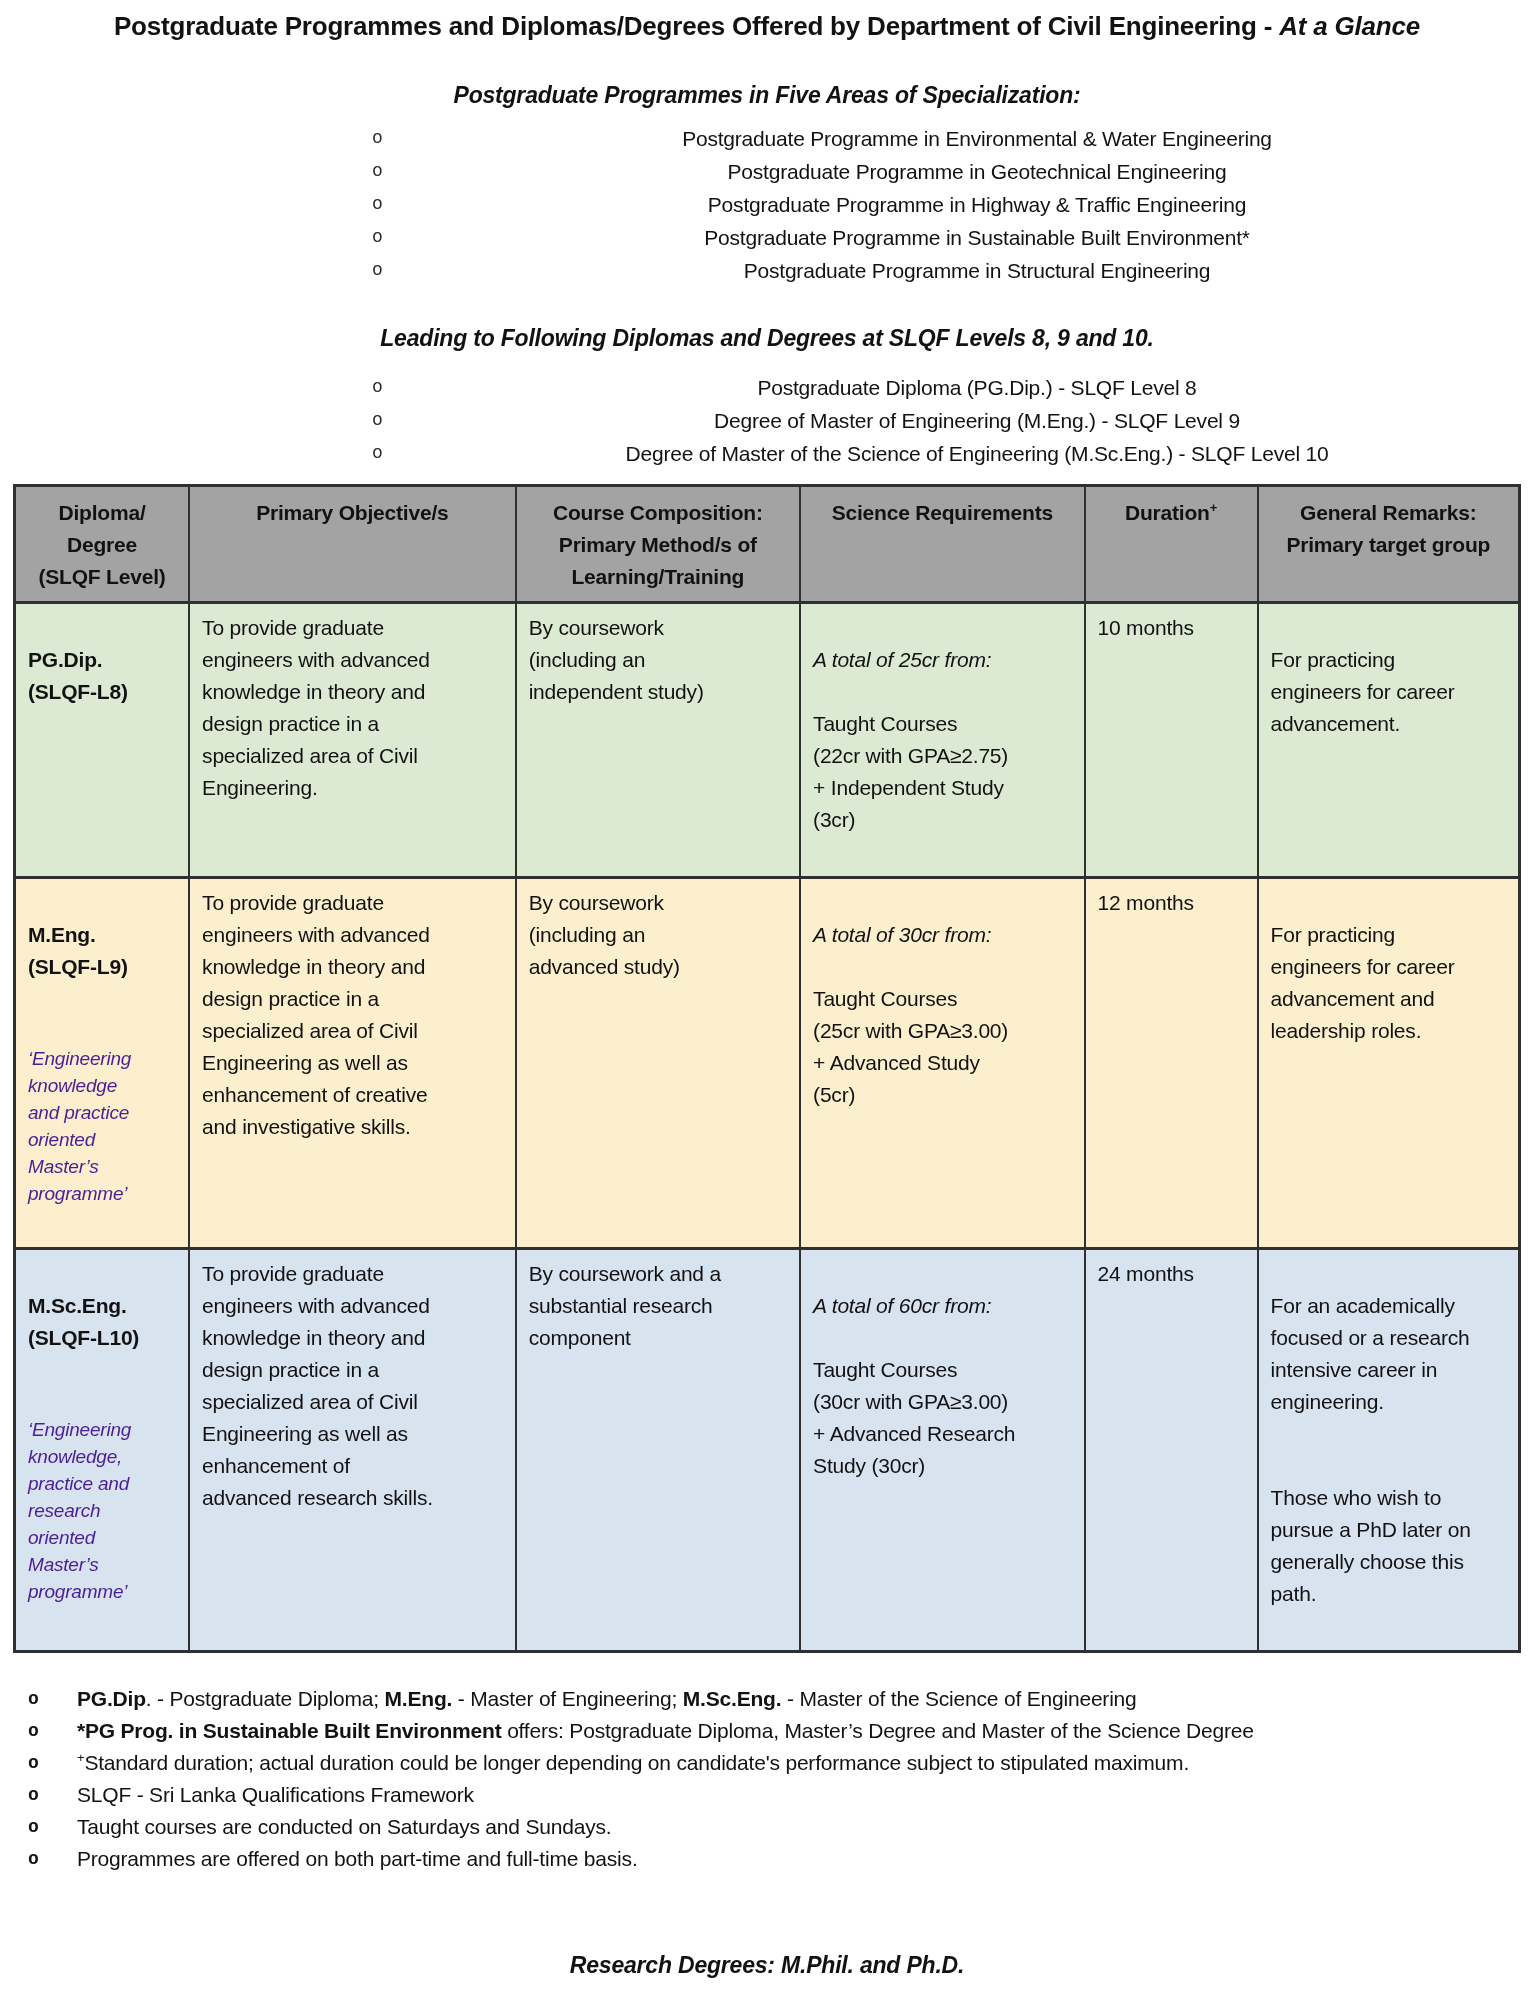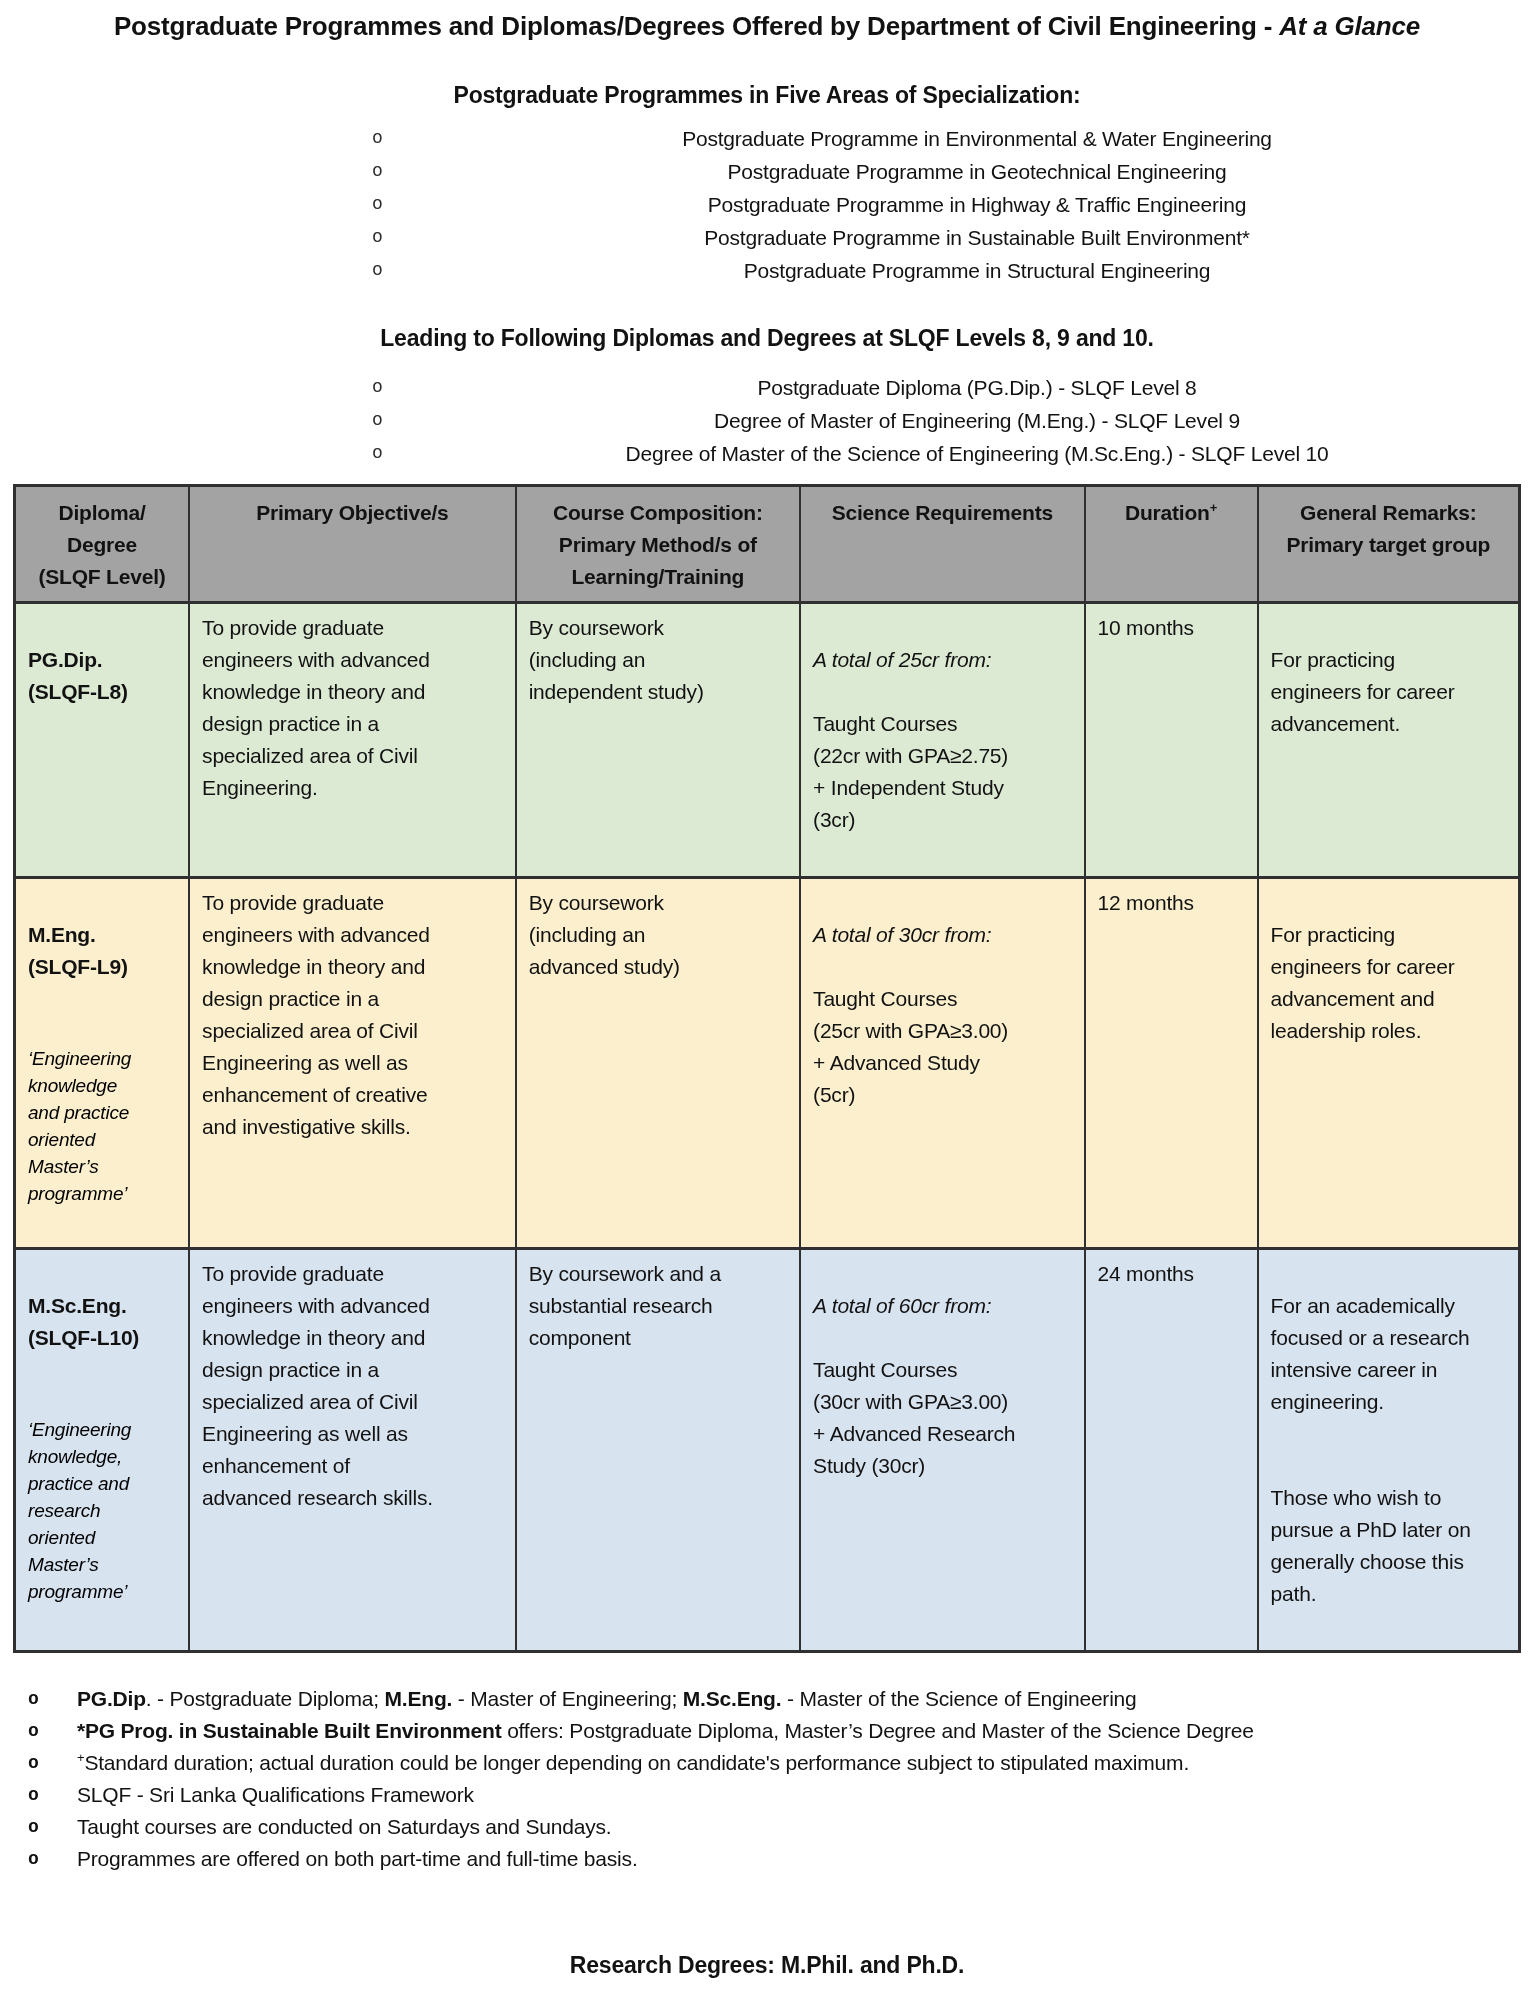--- a/index.html
+++ b/index.html
@@ -18,21 +18,21 @@
     margin:8px 10px 0 10px;
     text-align:center;
     font-size:26px;line-height:36px;font-weight:700;
   }
   .title em{font-style:italic;font-weight:700;}
   
   .subhead{
     margin:34px 0 0 0;
     text-align:center;
     font-size:23px;line-height:34px;
-    font-weight:700;
+    font-weight:700;font-style:italic;
   }
   
   .circle-list{
     list-style:none;
     margin:10px 0 0 372px;padding:0;
     font-size:21px;line-height:33px;
   }
   .circle-list li{position:relative;padding-left:48px;text-align:center;}
   .circle-list li::before{
     content:"o";
@@ -61,21 +61,21 @@
   .programme-table th{
     text-align:center;
     font-weight:700;
     padding-top:10px;
   }
   .programme-table th sup{font-size:13px;line-height:0;}
   .degree{font-weight:700;}
   .degree-note{
     margin-top:30px;
     font-style:italic;
-    color:#000000;
+    color:#4c1d95;
     font-size:19px;line-height:27px;
   }
   .req-intro{font-style:italic;}
   .remarks-extra{margin-top:32px;}
   
   .footnote-list{
     list-style:none;
     margin:30px 0 0 28px;padding:0;
     font-size:21px;line-height:32px;
   }

